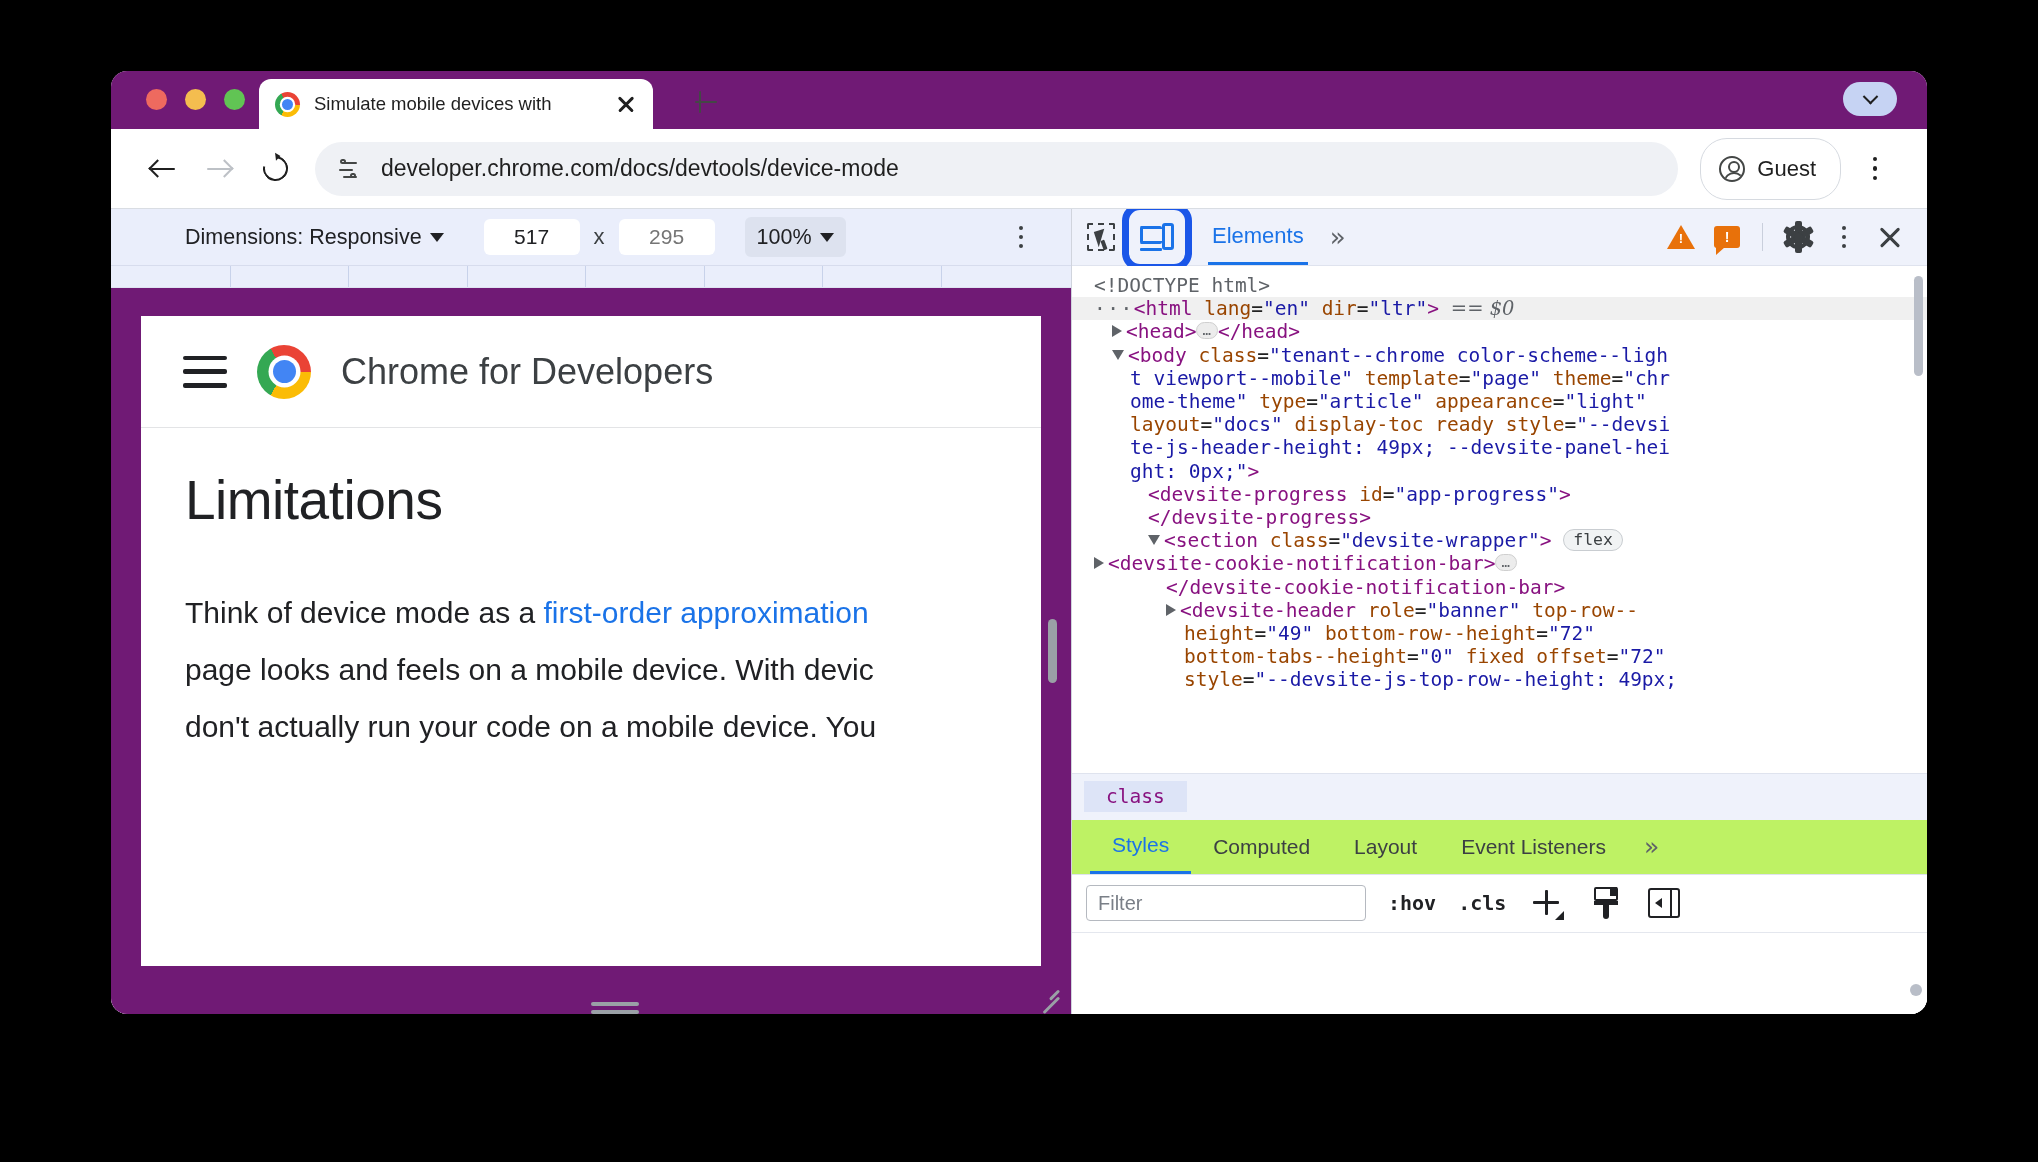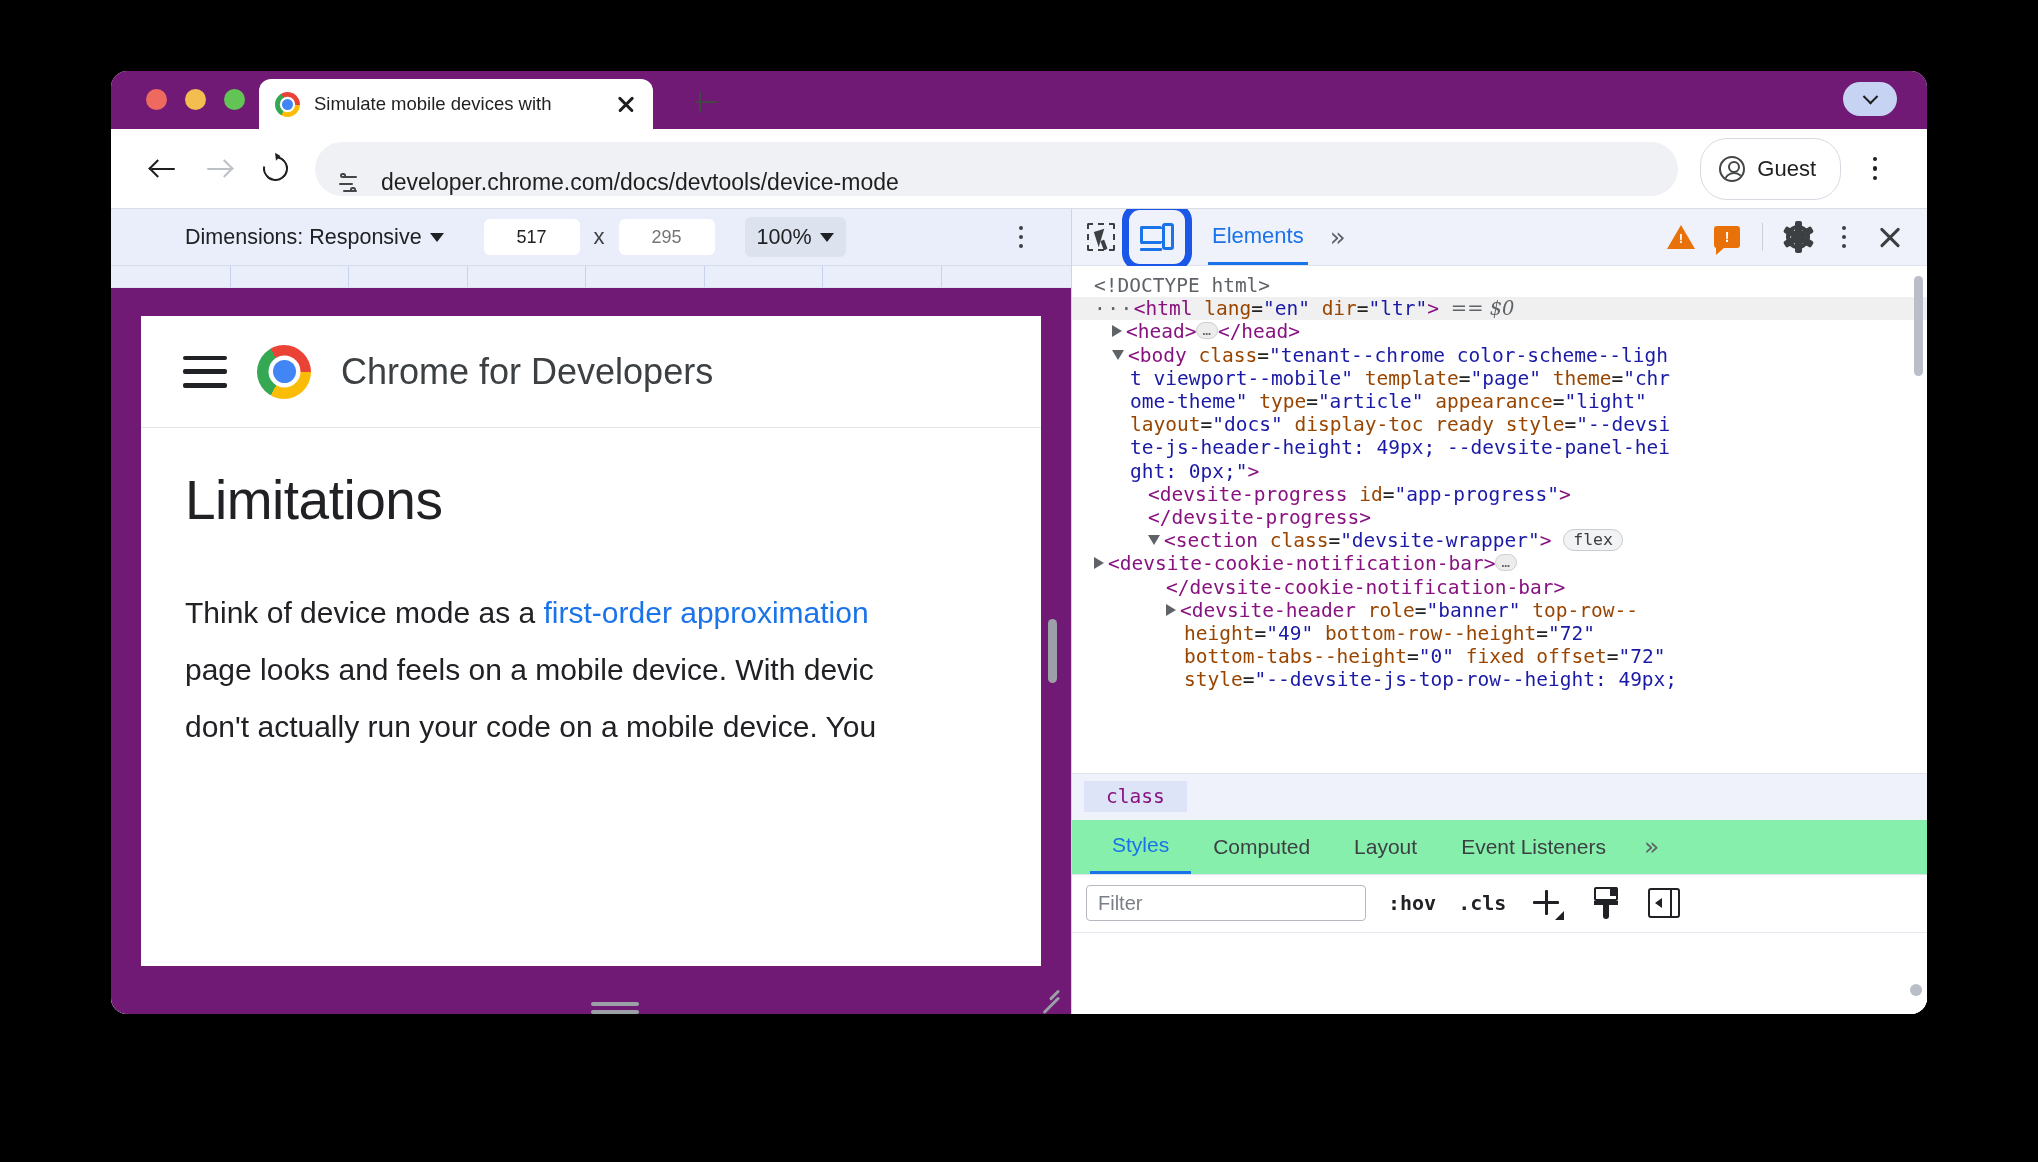--- a/index.html
+++ b/index.html
@@ -159,21 +159,21 @@
     border-bottom: 4px solid transparent;
     transform: rotate(28deg);
   }
 
   #omnibox {
     flex: 1 1 auto;
     height: 54px;
     margin-left: 12px;
     background: #eff1f5;
     border-radius: 27px;
-    display: flex; align-items: flex-end;
+    display: flex; align-items: center;
     padding: 0 20px;
   }
   #site-settings-icon {
     width: 26px; height: 26px;
     position: relative; flex: 0 0 auto;
     margin-left: 2px;
   }
   #site-settings-icon i {
     position: absolute; background: #444746; border-radius: 2px;
     height: 2.3px;
@@ -256,21 +256,21 @@
   }
   .caret { width: 0; height: 0;
     border-left: 7px solid transparent;
     border-right: 7px solid transparent;
     border-top: 9px solid #202124; }
   .dim-input {
     width: 96px; height: 36px;
     background: #ffffff;
     border: none; border-radius: 6px;
     font-family: "Liberation Sans", sans-serif;
-    font-size: 18px; color: #202124;
+    font-size: 21px; color: #202124;
     text-align: center;
   }
   .dim-input.placeholder { color: #9aa0a6; }
   #dim-w { margin-left: 40px; }
   #dim-x { font-size: 22px; color: #3c4043; margin: 0 14px; }
   #zoom-select {
     margin-left: 30px;
     height: 40px;
     background: #dde2ef;
     border-radius: 6px;
@@ -578,21 +578,21 @@
   #crumb-html {
     padding: 4px 22px;
     background: #dde4f7;
     font-family: "DejaVu Sans Mono", monospace;
     font-size: 19.5px; color: #881280;
   }
 
   
   #sidebar-tabs {
     height: 55px; flex: 0 0 auto;
-    background: #86efac;
+    background: #bef264;
     display: flex; align-items: center;
     padding-left: 18px; gap: 0;
     border-bottom: 1px solid #dfe3ee;
   }
   .side-tab {
     height: 54px;
     display: flex; align-items: center;
     padding: 0 22px;
     font-size: 21px; color: #3c4043;
     flex: 0 0 auto;

